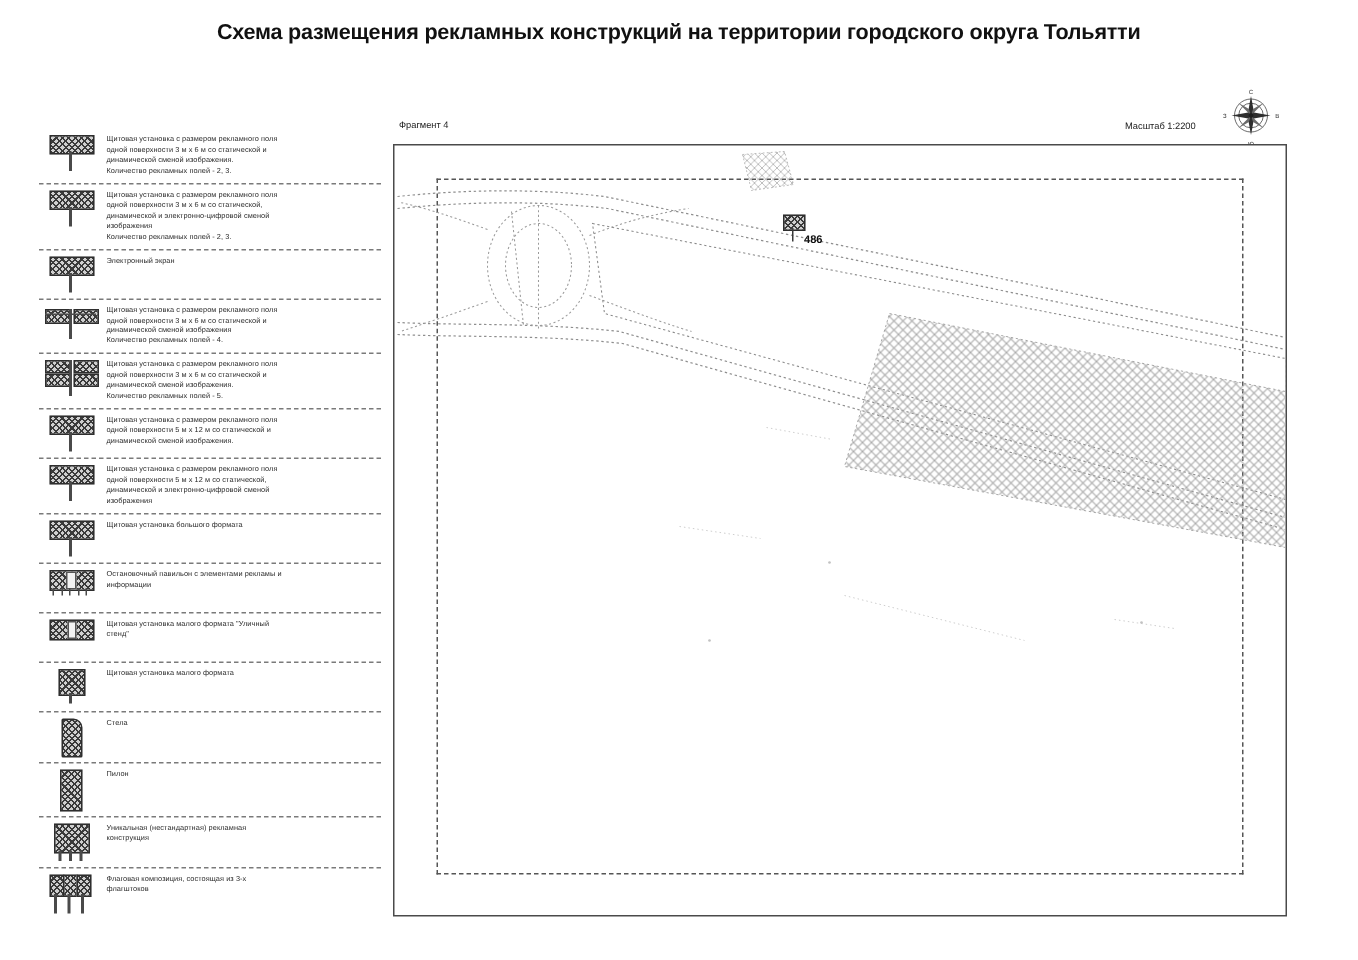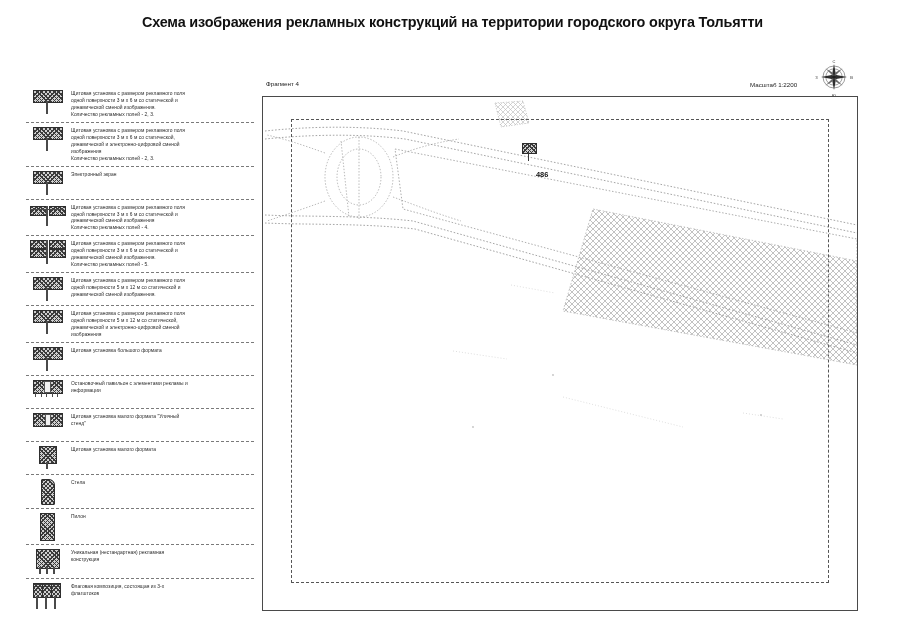--- a/index.html
+++ b/index.html
@@ -92,30 +92,30 @@
 
   
   .marker{position:absolute;}
   .marker .board{
     width:13px;height:9px;
   }
   .marker .stem{
     position:absolute;left:5.5px;top:9px;width:1.6px;height:9px;background:#3a3a3a;
   }
   .marker-num{
-    position:absolute;left:14px;top:27px;
+    position:absolute;left:14px;top:12px;
     font-size:7.4px;font-weight:bold;color:#111;
   }
 </style>
 </head>
 <body>
 
 <div id="page">
 
-  <div class="doc-title">Схема изображения рекламных конструкций на территории городского округа Тольятти</div>
+  <div class="doc-title">Схема размещения рекламных конструкций на территории городского округа Тольятти</div>
 
   <div class="legend" id="legend">
       <div class="legend-row">
         <div class="sym">
           <div class="glyph" style="width: 30px; height: 24px; position: relative;">
             <div class="hatch" style="position: absolute; left: 1px; top: 0px; width: 28px; height: 11px;"></div>
             <div class="post" style="position: absolute; left: 14px; top: 11px; width: 1.6px; height: 13px;"></div>
           </div>
         </div>
         <div class="legend-text">

